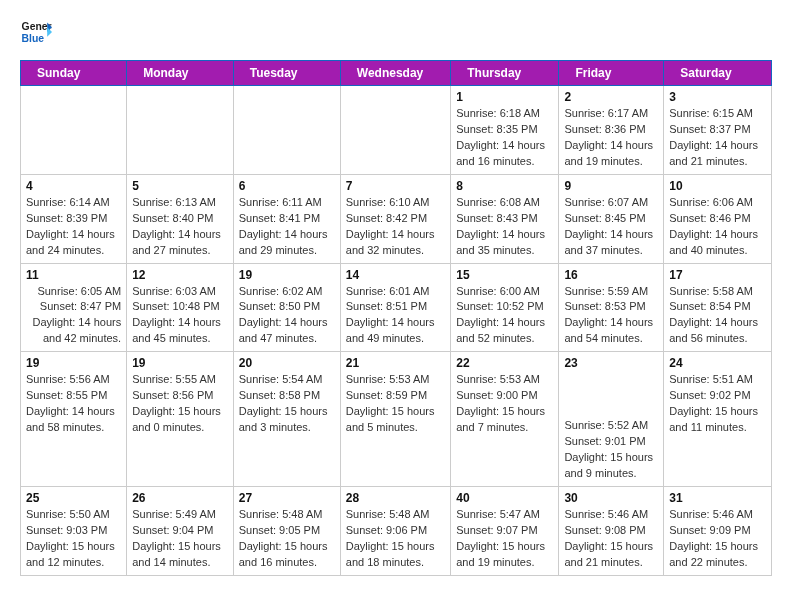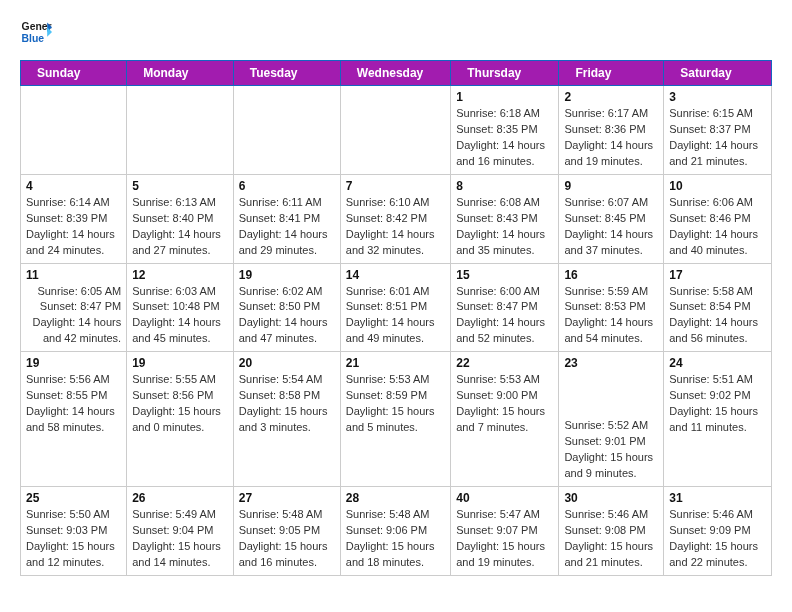--- a/index.html
+++ b/index.html
@@ -221,21 +221,21 @@
           <td>
             <span class="day-num">14</span>
             <div class="day-info" style="white-space: pre-line;">Sunrise: 6:01 AM
 Sunset: 8:51 PM
 Daylight: 14 hours
 and 49 minutes.</div>
           </td>
           <td>
             <span class="day-num">15</span>
             <div class="day-info" style="white-space: pre-line;">Sunrise: 6:00 AM
-Sunset: 8:47 PM
+Sunset: 10:52 PM
 Daylight: 14 hours
 and 52 minutes.</div>
           </td>
           <td>
             <span class="day-num">16</span>
             <div class="day-info" style="white-space: pre-line;">Sunrise: 5:59 AM
 Sunset: 8:53 PM
 Daylight: 14 hours
 and 54 minutes.</div>
           </td>

